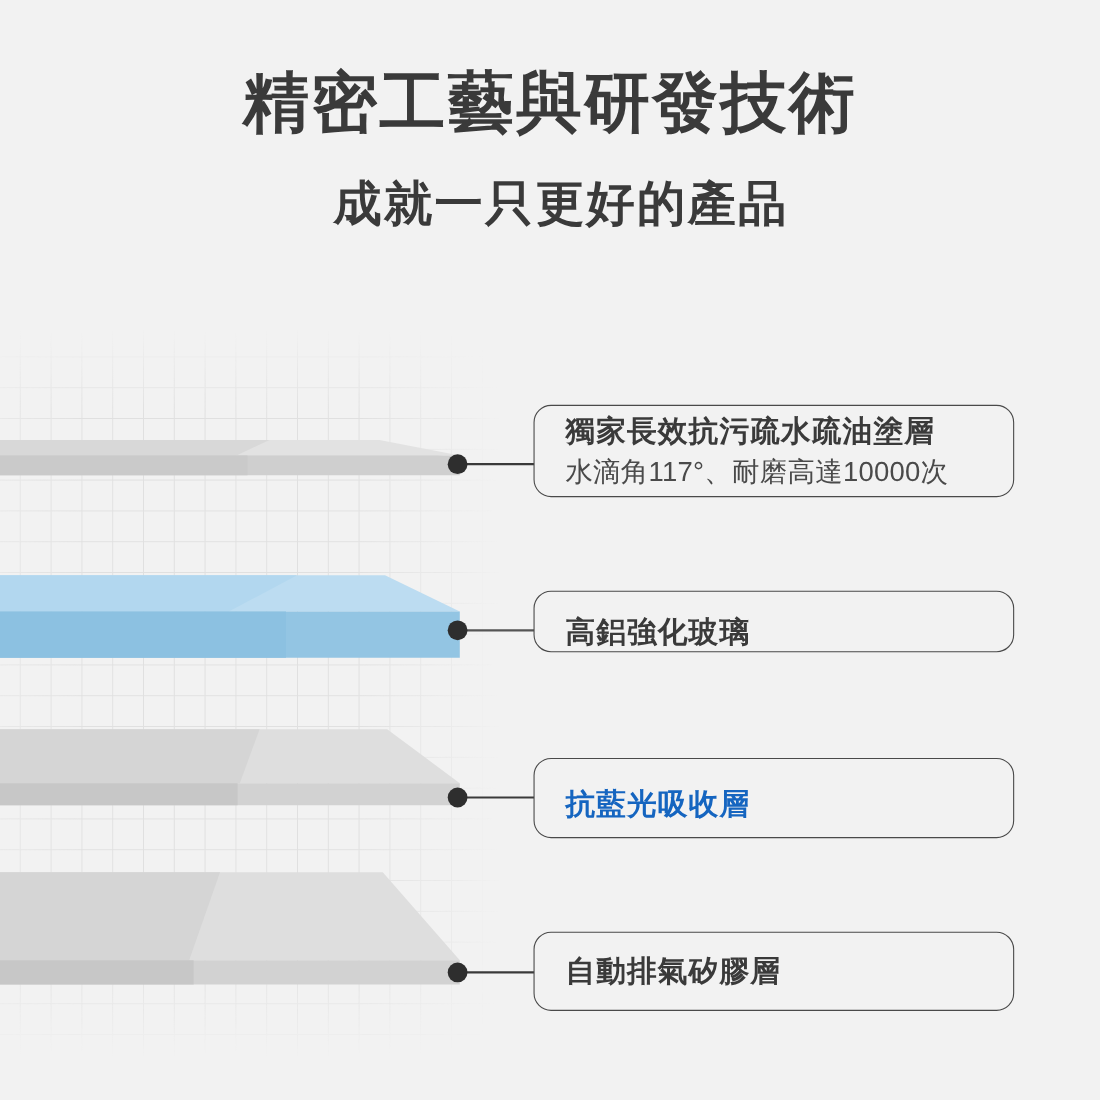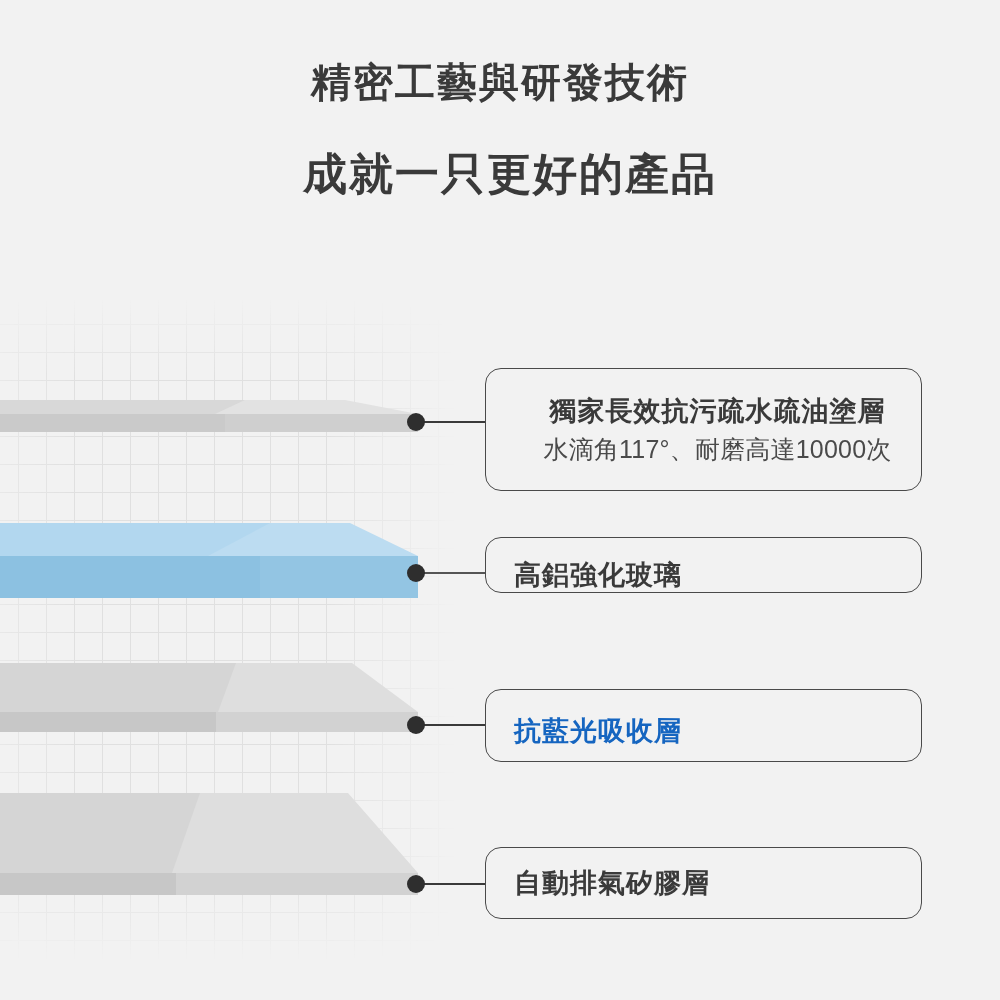--- a/index.html
+++ b/index.html
@@ -12,29 +12,29 @@
   }
 
   
   #headings {
     position:absolute;
     left:0; top:60px; width:1000px;
     text-align:center;
     z-index:5;
   }
   #title-main {
-    font-size:40px;
+    font-size:60px;
     font-weight:700;
     color:#3a3a3a;
     letter-spacing:2px;
     line-height:1.12;
     white-space:nowrap;
   }
   #title-sub {
-    margin-top:44px;
+    margin-top:34px;
     font-size:44px;
     font-weight:700;
     color:#3a3a3a;
     letter-spacing:2px;
     line-height:1.12;
     white-space:nowrap;
     padding-left:20px;
   }
 
   
@@ -75,21 +75,21 @@
     width:437px;
     border:1.4px solid #4a4a4a;
     border-radius:16px;
     background:#f2f2f2;
     z-index:4;
     display:flex;
     flex-direction:column;
     justify-content:center;
     padding:0 0 0 28px;
   }
-  #callout-1 { top:368px;  height:123px;align-items:center; }
+  #callout-1 { top:368px;  height:84px; }
   #callout-2 { top:537px;  height:56px;justify-content:flex-end;  }
   #callout-3 { top:689px;  height:73px;  }
   #callout-4 { top:847px;  height:72px;  }
 
   .callout-title {
     font-size:27px;
     font-weight:700;
     color:#3a3a3a;
     letter-spacing:1px;
     line-height:1.22;

